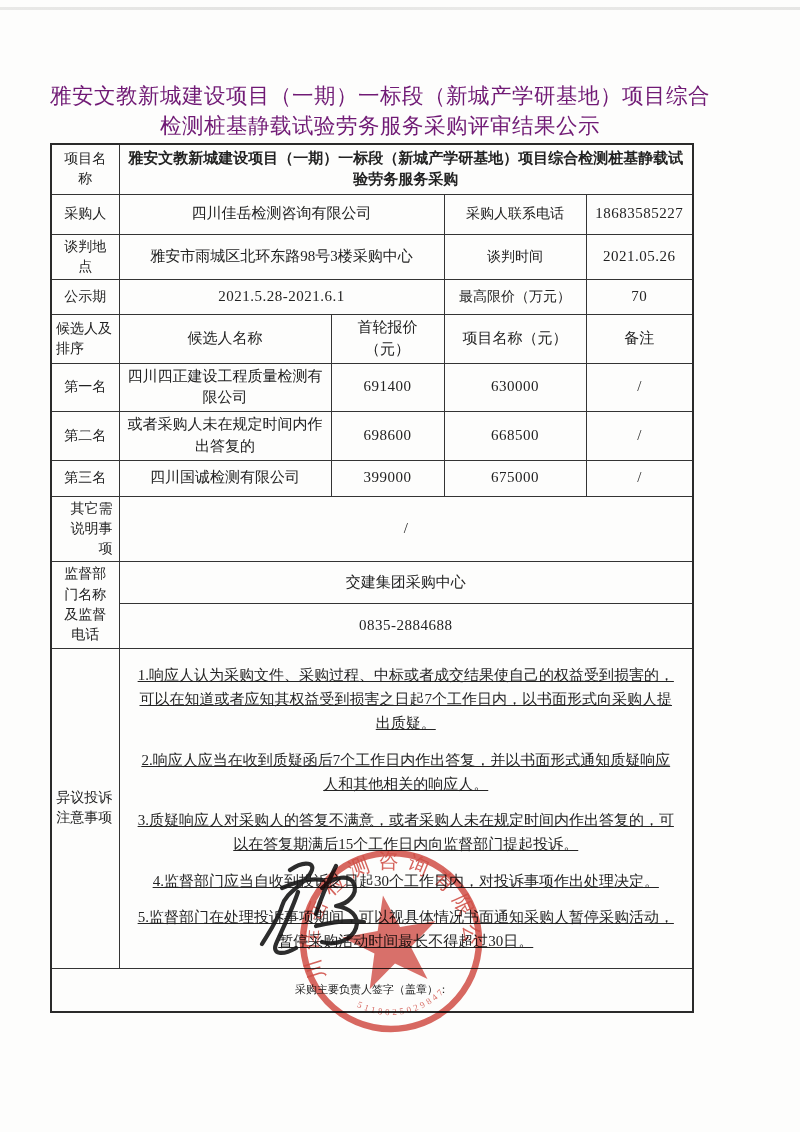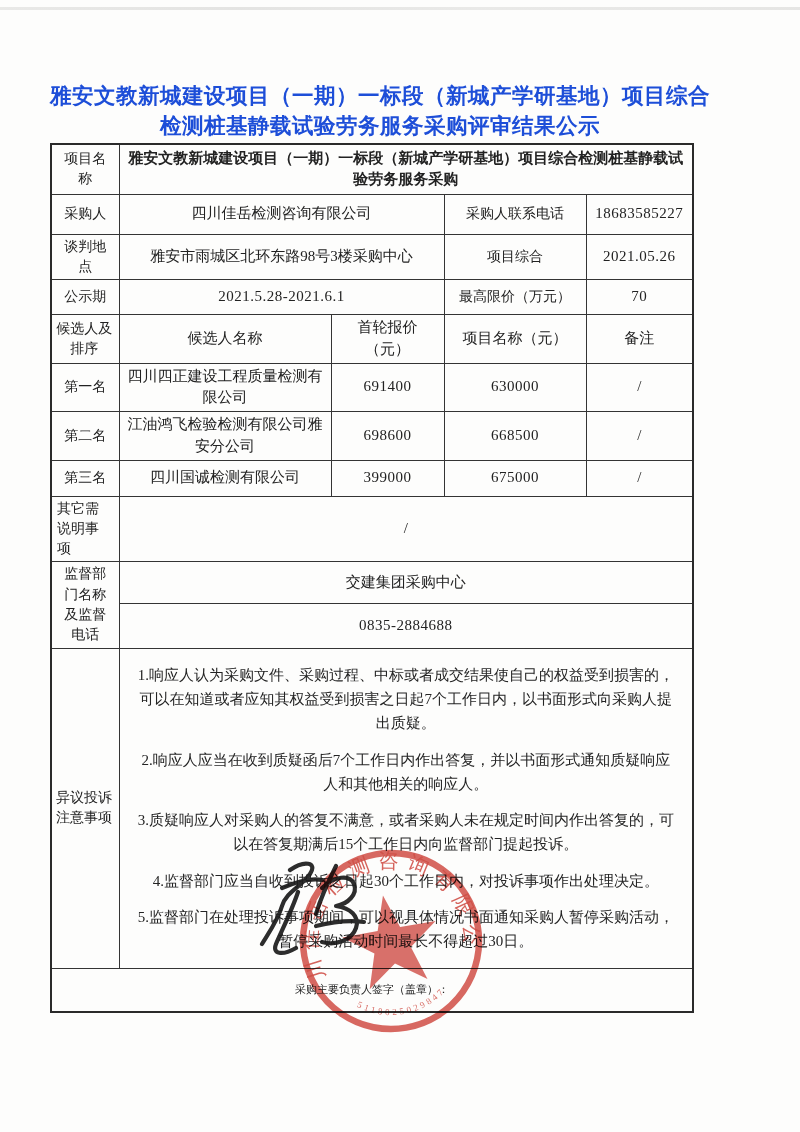--- a/index.html
+++ b/index.html
@@ -9,38 +9,38 @@
     background:#fdfdfc; overflow:hidden;
     font-family:"Liberation Serif", serif; color:#1f1f1f;
   }
   .scan-edge {
     position:absolute; top:7px; left:0; width:100%; height:3px;
     background:linear-gradient(90deg,#d8d8d6,#cfcfcd 30%,#d9d9d7 60%,#d2d2d0);
     opacity:.55;
   }
   .doc-title {
     position:absolute; top:82px; left:40px; width:680px;
-    text-align:center; font-weight:bold; font-size:21.5px; line-height:1.38;
-    color:#1d4ed8; letter-spacing:.5px;
+    text-align:center; font-weight:normal; font-size:21.5px; line-height:1.38;
+    color:#701a75; letter-spacing:.5px;
   }
   table.main {
     position:absolute; top:143px; left:50px;
     width:642px; border-collapse:collapse; table-layout:fixed;
     font-size:15px; color:#222;
   }
   table.main td {
     border:1.6px solid #343434; text-align:center; vertical-align:middle;
     padding:2px 6px; line-height:1.45; overflow:hidden;
   }
   table.main { border:2.5px solid #2a2a2a; }
   td.lbl { font-size:14px; padding:2px 3px;margin-top:32px; }
   td.bold-cell { font-weight:bold; font-size:15px;margin-left:36px; }
   td.notice-cell { text-align:left; vertical-align:middle; padding:10px 10px 26px 10px; }
   .notice-text { font-size:15px; line-height:1.62; color:#242424; }
-  .notice-text div { margin:12px; }
+  .notice-text div { margin:12px;text-decoration:underline; }
   td.sign-cell { text-align:left; font-size:11px; padding-left:8px; }
   .num { letter-spacing:.5px; }
   .overlay { position:absolute; pointer-events:none; }
   .seal-svg { mix-blend-mode:multiply; opacity:.88; }
 </style>
 </head>
 <body>
 
 <div class="page">
 
@@ -66,70 +66,70 @@
     </tr>
     <tr style="height:40px">
       <td class="lbl">采购人</td>
       <td colspan="2">四川佳岳检测咨询有限公司</td>
       <td class="lbl">采购人联系电话</td>
       <td class="num">18683585227</td>
     </tr>
     <tr style="height:37px">
       <td class="lbl">谈判地点</td>
       <td colspan="2">雅安市雨城区北环东路98号3楼采购中心</td>
-      <td class="lbl">项目综合</td>
+      <td class="lbl">谈判时间</td>
       <td class="num">2021.05.26</td>
     </tr>
     <tr style="height:35px">
       <td class="lbl">公示期</td>
       <td colspan="2" class="num">2021.5.28-2021.6.1</td>
       <td class="lbl">最高限价（万元）</td>
       <td class="num">70</td>
     </tr>
     <tr style="height:33px">
-      <td class="lbl" style="text-align:center;padding-left:4px">候选人及排序</td>
+      <td class="lbl" style="text-align:left;padding-left:4px">候选人及排序</td>
       <td>候选人名称</td>
       <td>首轮报价（元）</td>
       <td>项目名称（元）</td>
       <td>备注</td>
     </tr>
     <tr style="height:44px">
       <td class="lbl">第一名</td>
       <td>四川四正建设工程质量检测有限公司</td>
       <td class="num">691400</td>
       <td class="num">630000</td>
       <td>/</td>
     </tr>
     <tr style="height:44px">
       <td class="lbl">第二名</td>
-      <td>江油鸿飞检验检测有限公司雅安分公司</td>
+      <td>或者采购人未在规定时间内作出答复的</td>
       <td class="num">698600</td>
       <td class="num">668500</td>
       <td>/</td>
     </tr>
     <tr style="height:36px">
       <td class="lbl">第三名</td>
       <td>四川国诚检测有限公司</td>
       <td class="num">399000</td>
       <td class="num">675000</td>
       <td>/</td>
     </tr>
     <tr style="height:40px">
-      <td class="lbl" style="text-align:left;padding-left:5px">其它需说明事项</td>
+      <td class="lbl" style="text-align:right;padding-left:11px">其它需说明事项</td>
       <td colspan="4">/</td>
     </tr>
     <tr style="height:38px">
       <td class="lbl" rowspan="2">监督部门名称及监督电话</td>
       <td colspan="4">交建集团采购中心</td>
     </tr>
     <tr style="height:40px">
       <td colspan="4" class="num">0835-2884688</td>
     </tr>
     <tr style="height:299px">
-      <td class="lbl" style="text-align:left;padding-left:4px">异议投诉注意事项</td>
+      <td class="lbl" style="text-align:center;padding-left:4px">异议投诉注意事项</td>
       <td colspan="4" class="notice-cell">
         <div class="notice-text">
           <div>1.响应人认为采购文件、采购过程、中标或者成交结果使自己的权益受到损害的，可以在知道或者应知其权益受到损害之日起7个工作日内，以书面形式向采购人提出质疑。</div>
           <div>2.响应人应当在收到质疑函后7个工作日内作出答复，并以书面形式通知质疑响应人和其他相关的响应人。</div>
           <div>3.质疑响应人对采购人的答复不满意，或者采购人未在规定时间内作出答复的，可以在答复期满后15个工作日内向监督部门提起投诉。</div>
           <div>4.监督部门应当自收到投诉之日起30个工作日内，对投诉事项作出处理决定。</div>
           <div>5.监督部门在处理投诉事项期间，可以视具体情况书面通知采购人暂停采购活动，暂停采购活动时间最长不得超过30日。</div>
         </div>
       </td>
     </tr>

